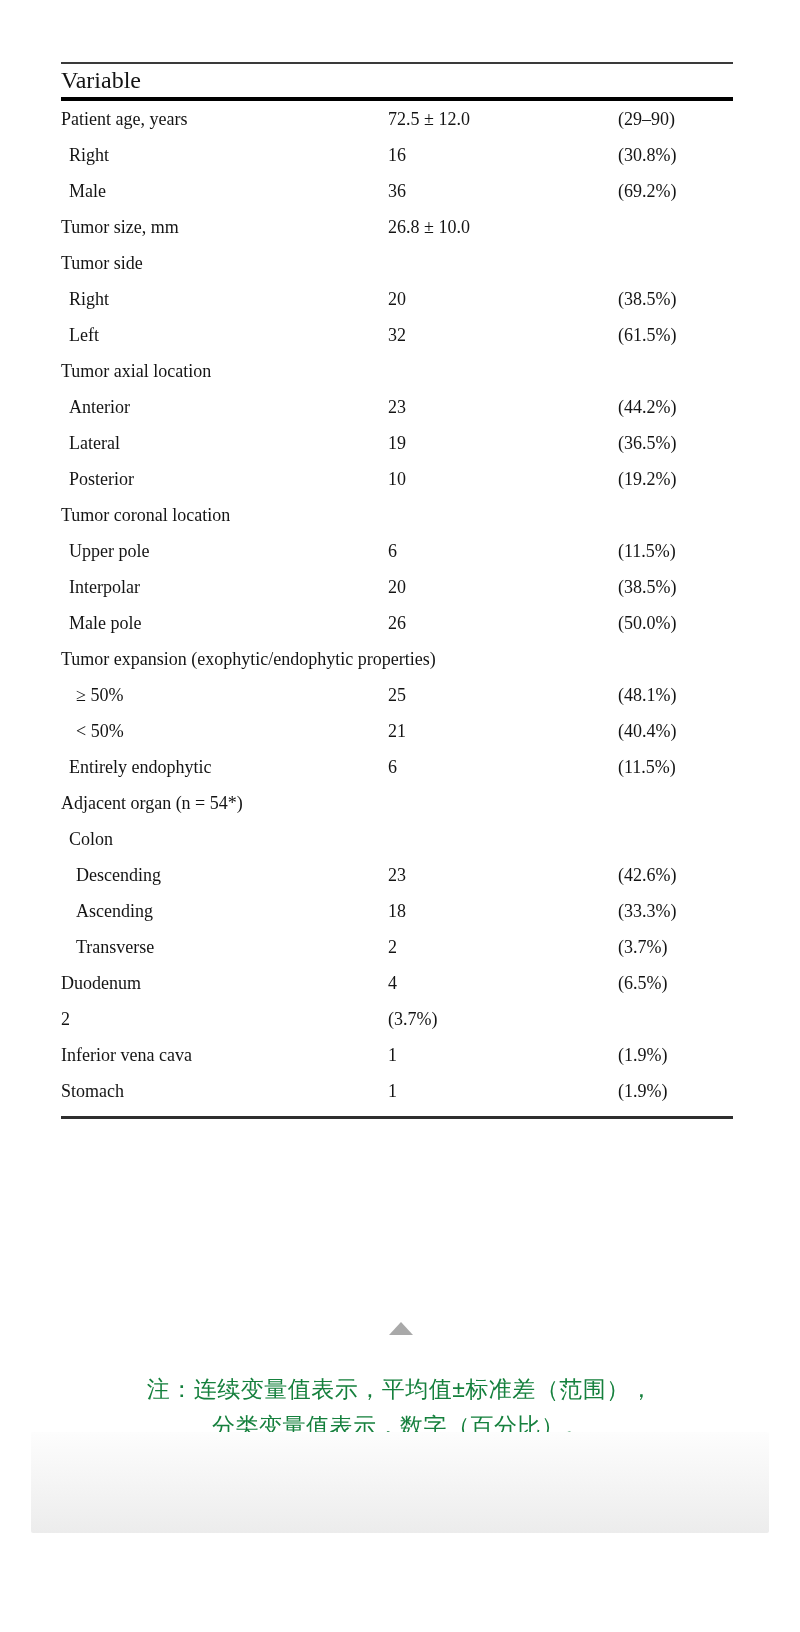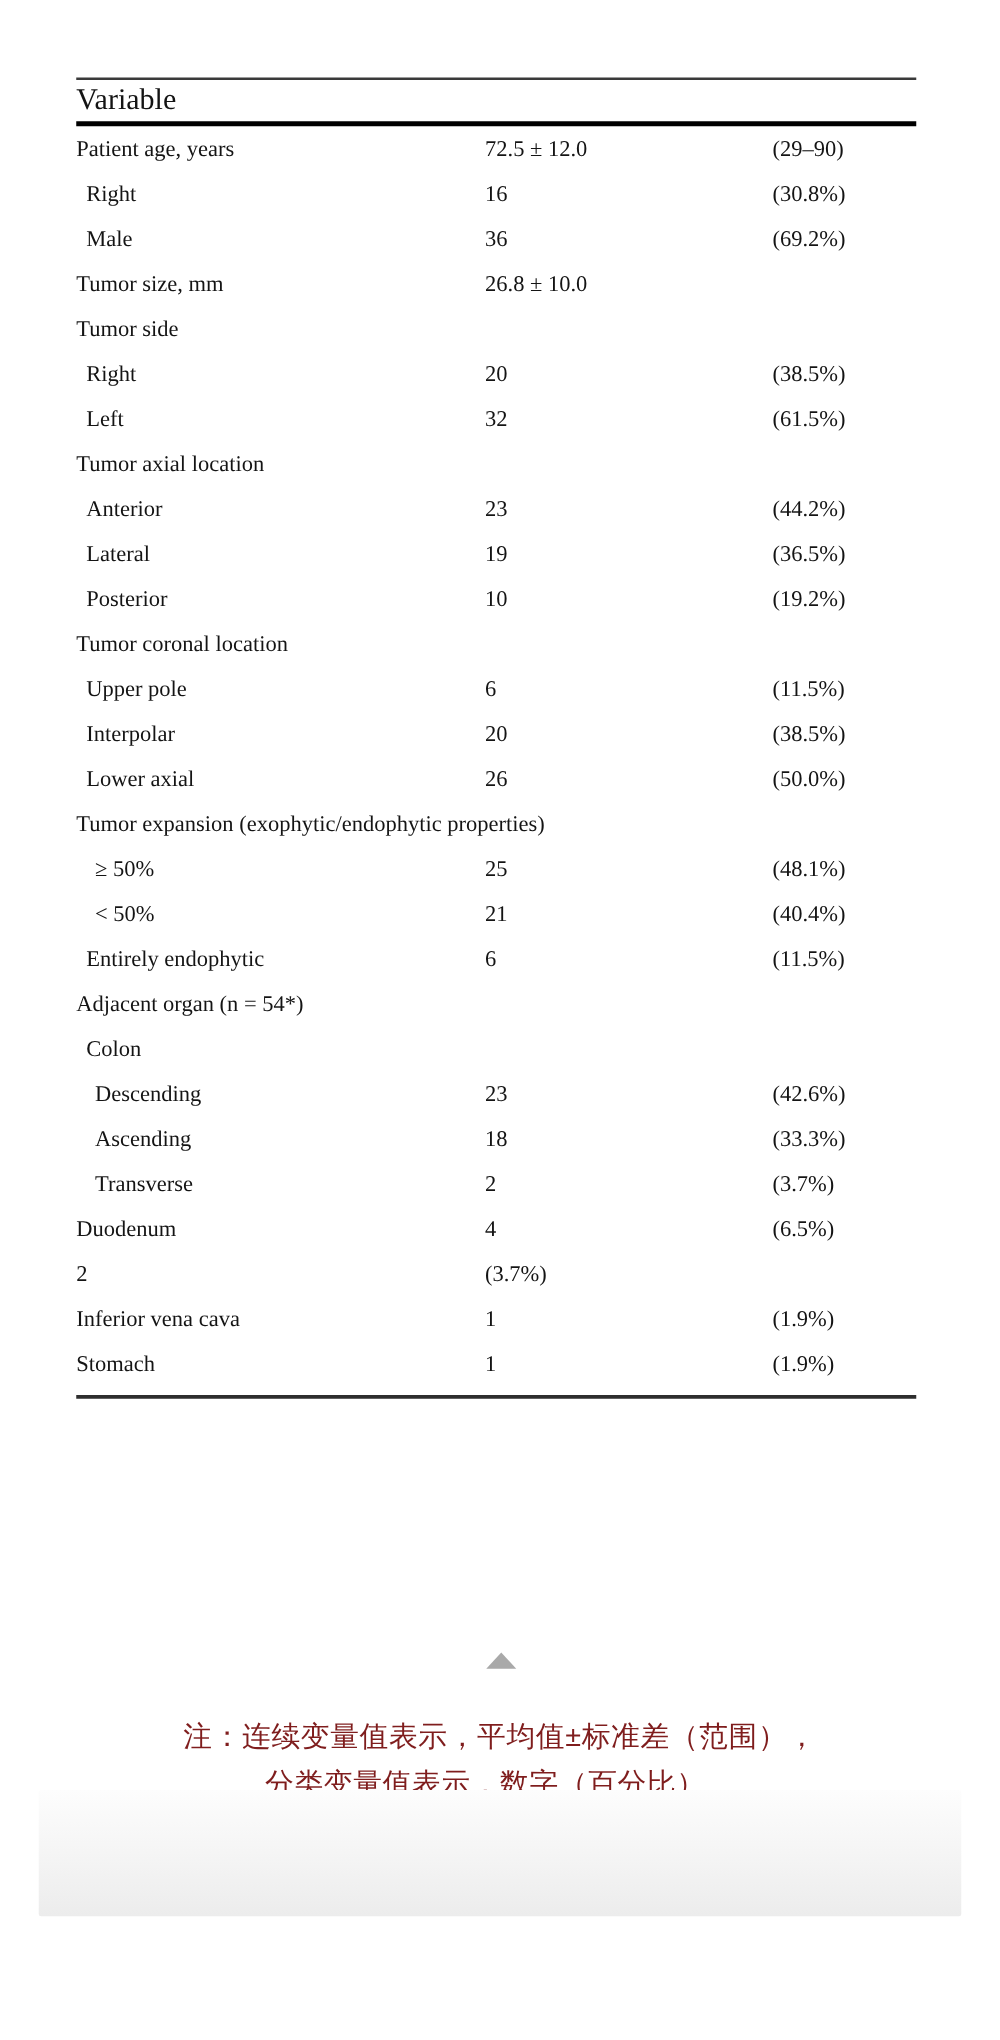--- a/index.html
+++ b/index.html
@@ -57,21 +57,21 @@
   }
   
   .note{
     position:absolute;
     left:0;top:1371px;
     width:800px;
     text-align:center;
     font-family:"Liberation Sans","DejaVu Sans",sans-serif;
     font-size:23px;
     line-height:37px;
-    color:#7f1d1d;
+    color:#15803d;
     letter-spacing:0.5px;
   }
   
   .bottom-panel{
     position:absolute;
     left:31px;top:1432px;
     width:738px;height:101px;
     background:linear-gradient(180deg,#fdfdfd 0%,#f4f4f4 55%,#ececec 100%);
     border-radius:2px;
   }
@@ -146,21 +146,21 @@
           <div class="cell label i1">Upper pole</div>
           <div class="cell value">6</div>
           <div class="cell pct">(11.5%)</div>
         </div>
         <div class="row">
           <div class="cell label i1">Interpolar</div>
           <div class="cell value">20</div>
           <div class="cell pct">(38.5%)</div>
         </div>
         <div class="row">
-          <div class="cell label i1">Lower axial</div>
+          <div class="cell label i1">Male pole</div>
           <div class="cell value">26</div>
           <div class="cell pct">(50.0%)</div>
         </div>
         <div class="row">
           <div class="cell label span-all">Tumor expansion (exophytic/endophytic properties)</div>
         </div>
         <div class="row">
           <div class="cell label i2">≥ 50%</div>
           <div class="cell value">25</div>
           <div class="cell pct">(48.1%)</div>

